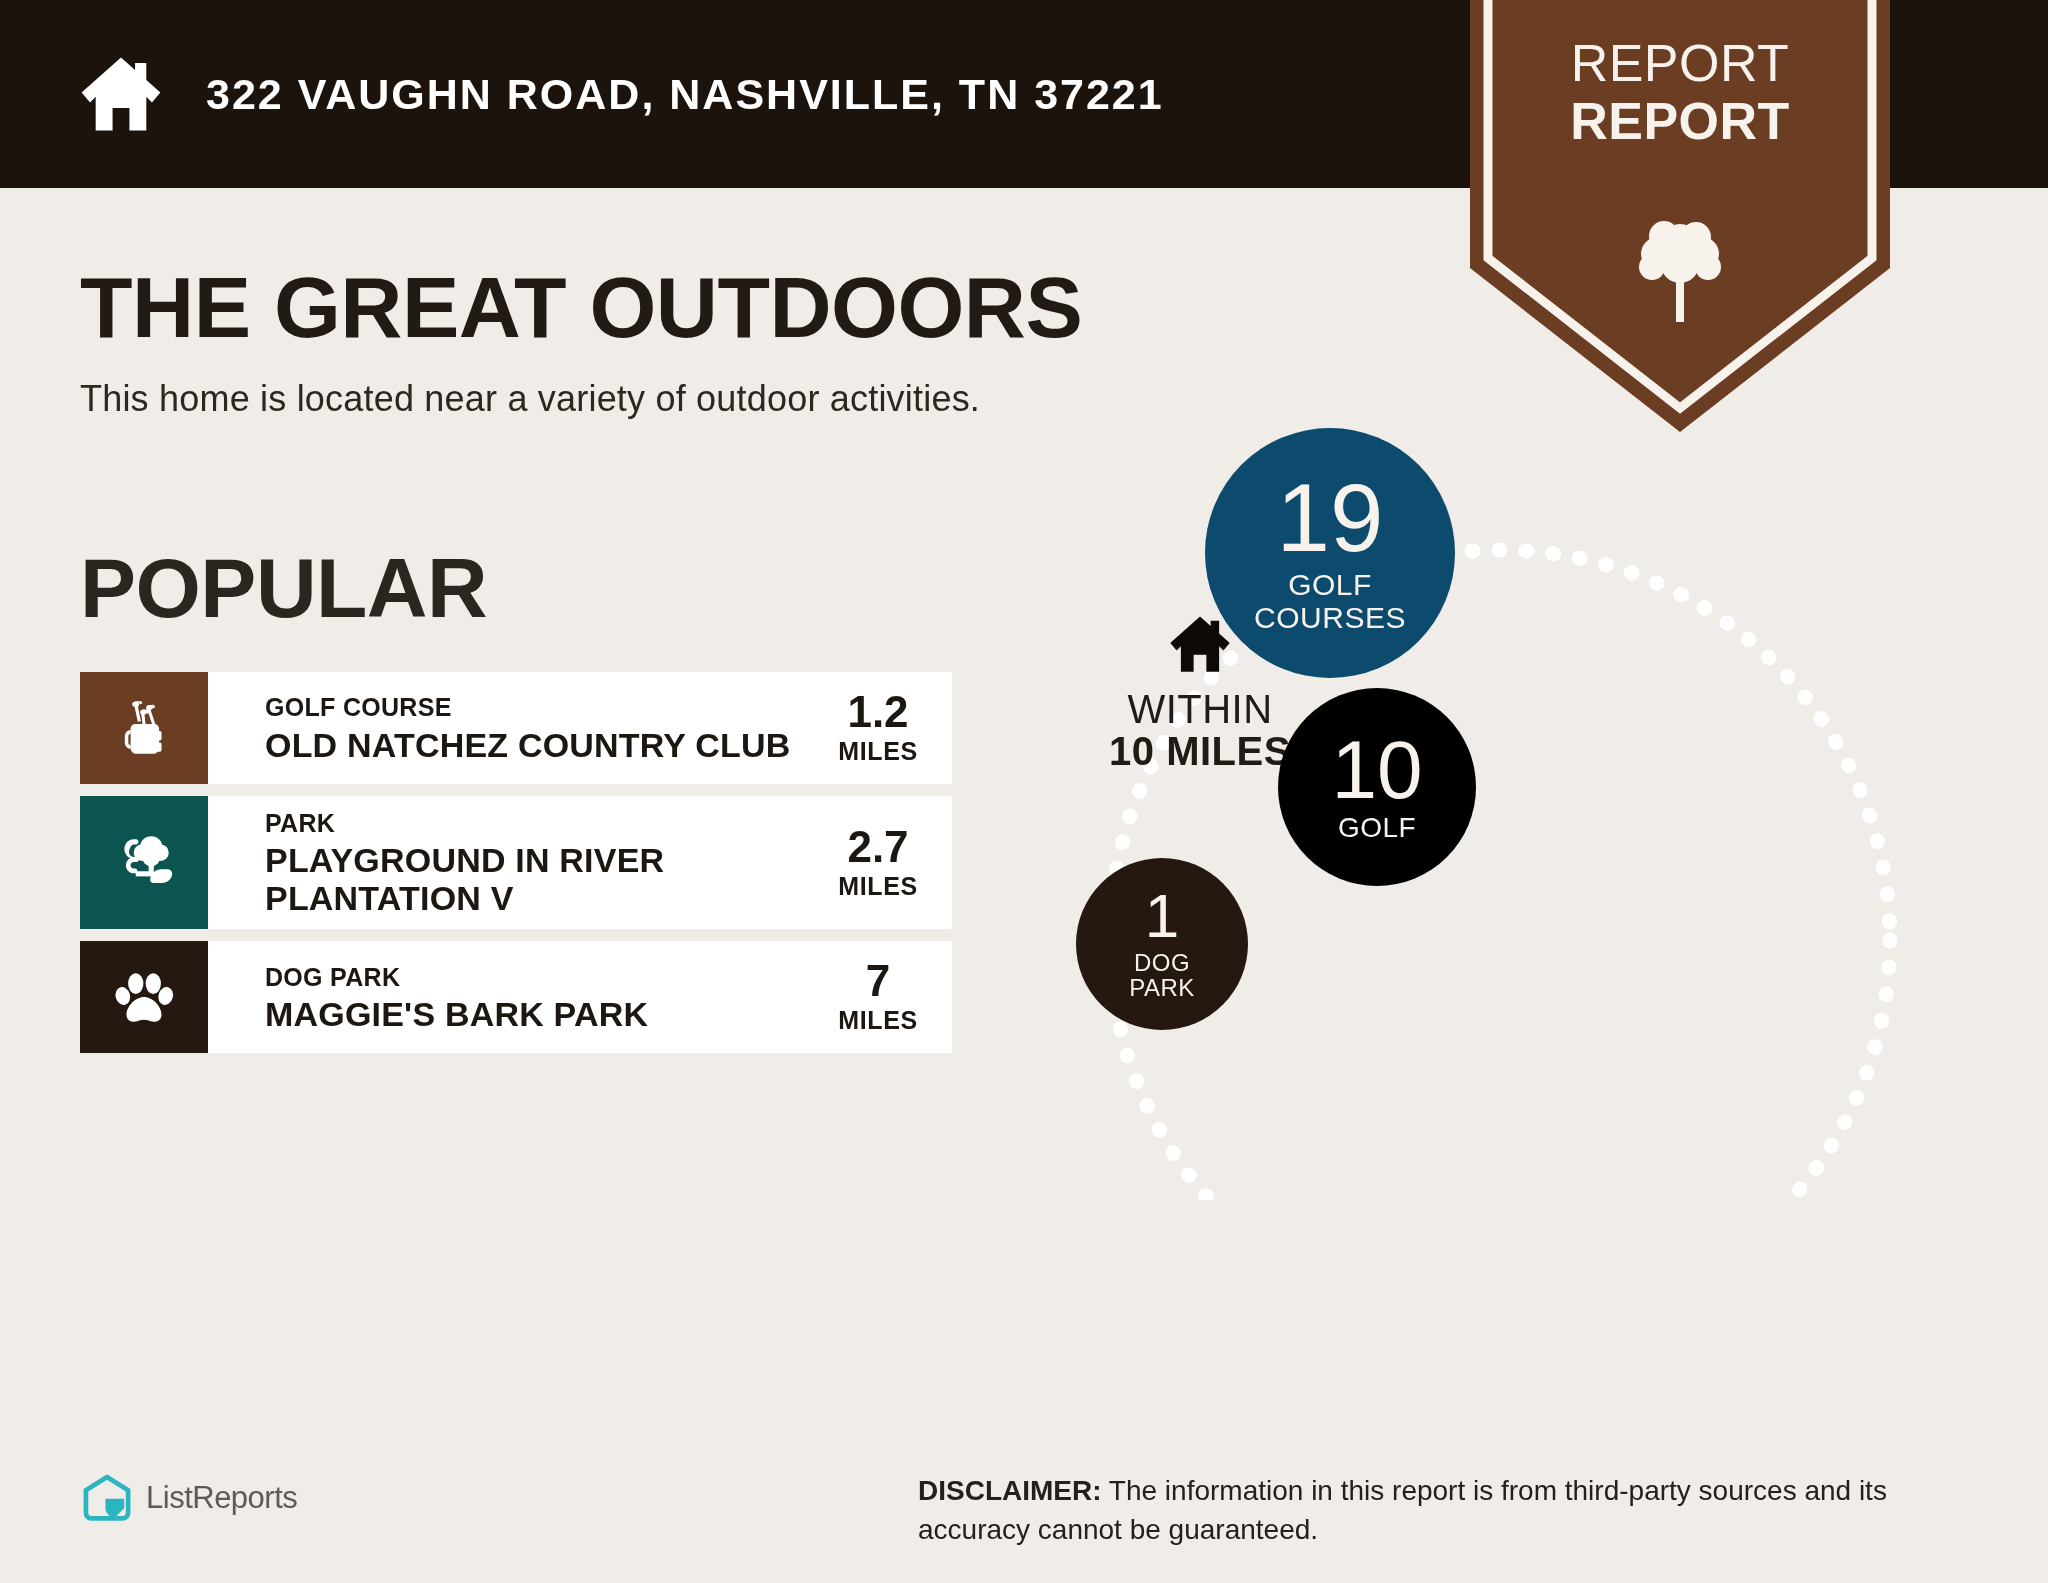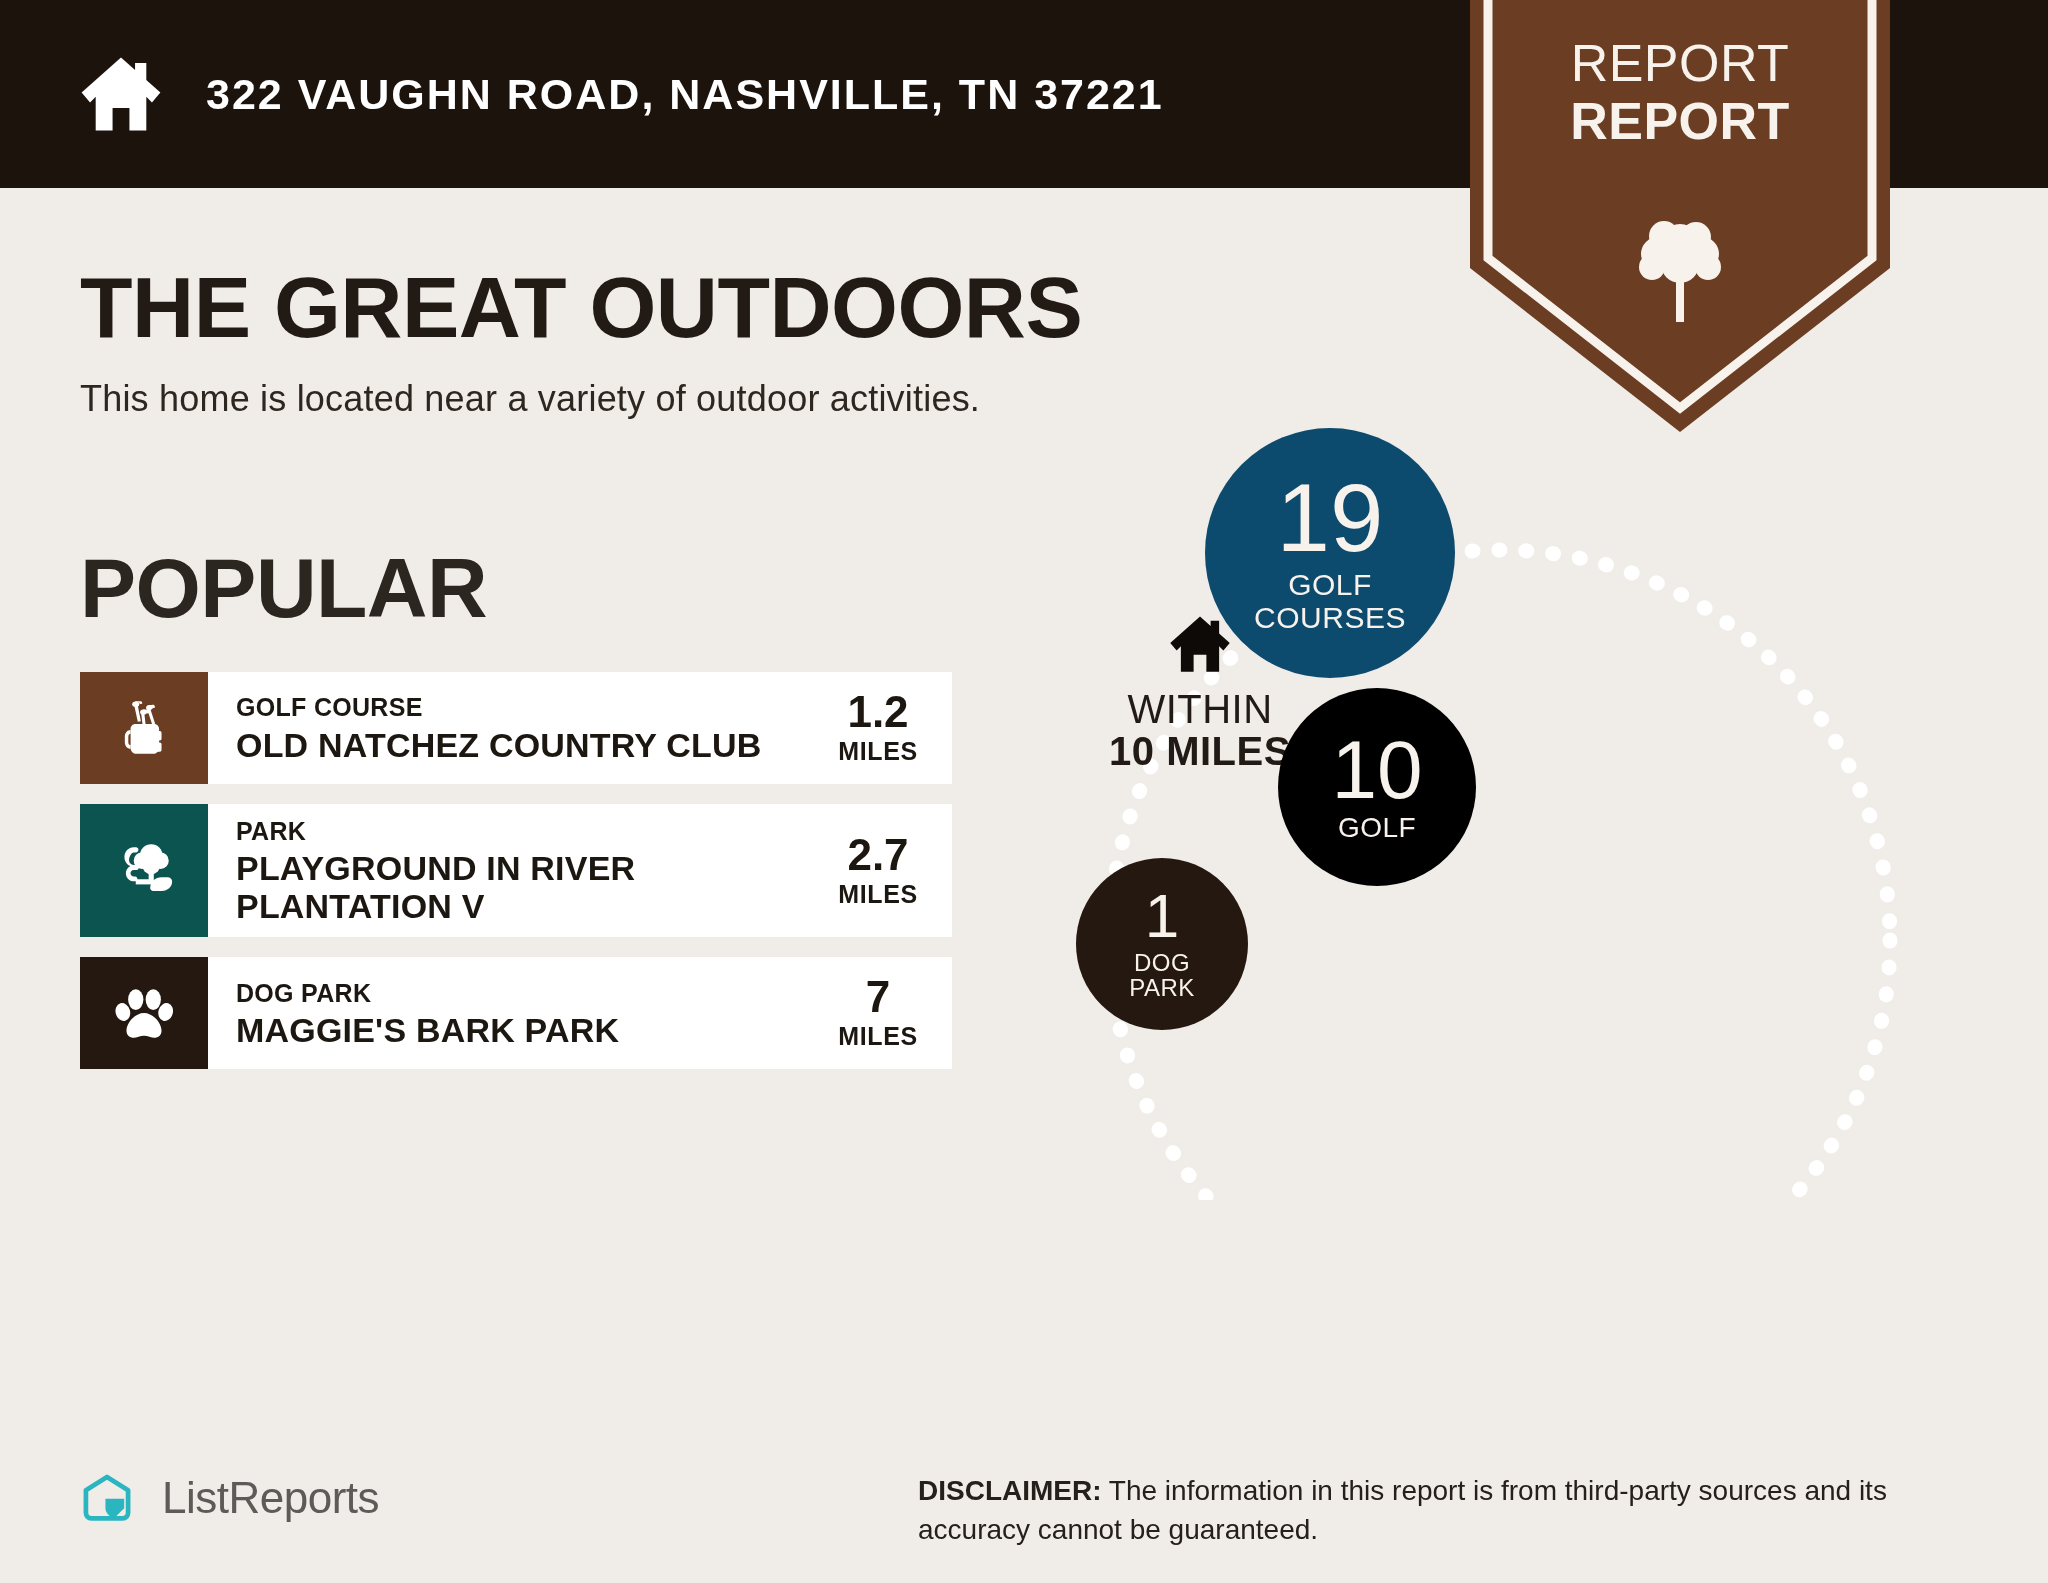--- a/index.html
+++ b/index.html
@@ -61,22 +61,23 @@
     letter-spacing:-0.5px;
   }
 
   
   #popular-list {
     position:absolute; left:80px; top:672px; width:872px;
   }
   .list-row {
     display:flex; align-items:stretch;
     background:#ffffff;
-    margin-bottom:20px;
+    margin-bottom:12px;
     min-height:112px;
+    gap:29px;
   }
   .row-icon {
     width:128px; flex:0 0 128px;
     display:flex; align-items:center; justify-content:center;
   }
   .row-icon.brown { background:#6b3d23; }
   .row-icon.teal  { background:#0b5450; }
   .row-icon.dark  { background:#241810; }
   .row-icon svg { width:66px; height:66px; display:block; }
 
@@ -144,21 +145,21 @@
   #within-home-icon { width:68px; height:68px; display:block; margin:0 auto 10px; }
   #within-line1 { font-size:40px; font-weight:400; color:#221a14; letter-spacing:0.5px; line-height:1.05; }
   #within-line2 { font-size:40px; font-weight:700; color:#221a14; letter-spacing:0.5px; line-height:1.05; }
 
   
   #footer-logo {
     position:absolute; left:82px; top:1473px;
     display:flex; align-items:center; gap:14px;
   }
   #footer-logo svg { width:50px; height:50px; display:block; }
-  #footer-logo-text { font-size:44px; font-weight:400; color:#5d5a57; letter-spacing:-0.5px;margin-left:16px; }
+  #footer-logo-text { font-size:31px; font-weight:400; color:#5d5a57; letter-spacing:-0.5px; }
 
   #disclaimer {
     position:absolute; left:918px; top:1472px; width:1070px;
     font-size:28px; line-height:1.38; color:#26201a;
   }
   #disclaimer b { font-weight:700; }
 </style>
 </head>
 <body>
 

